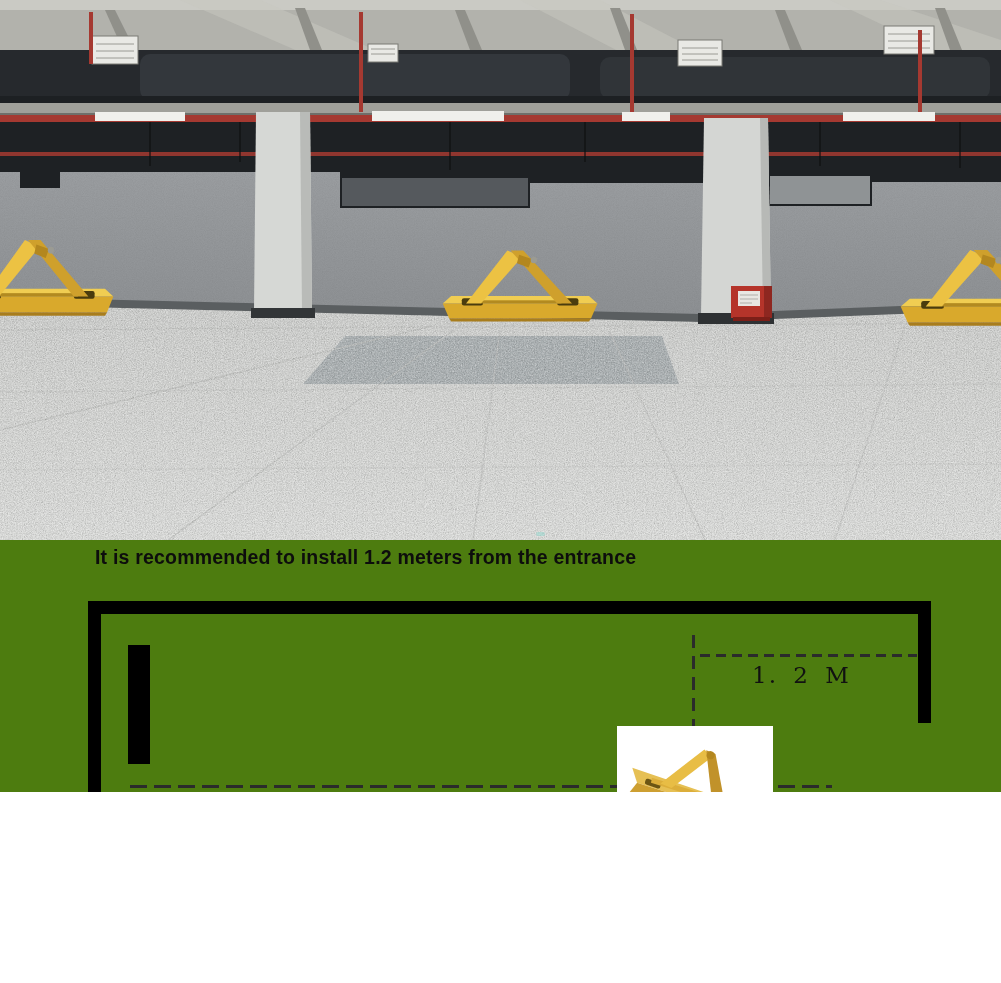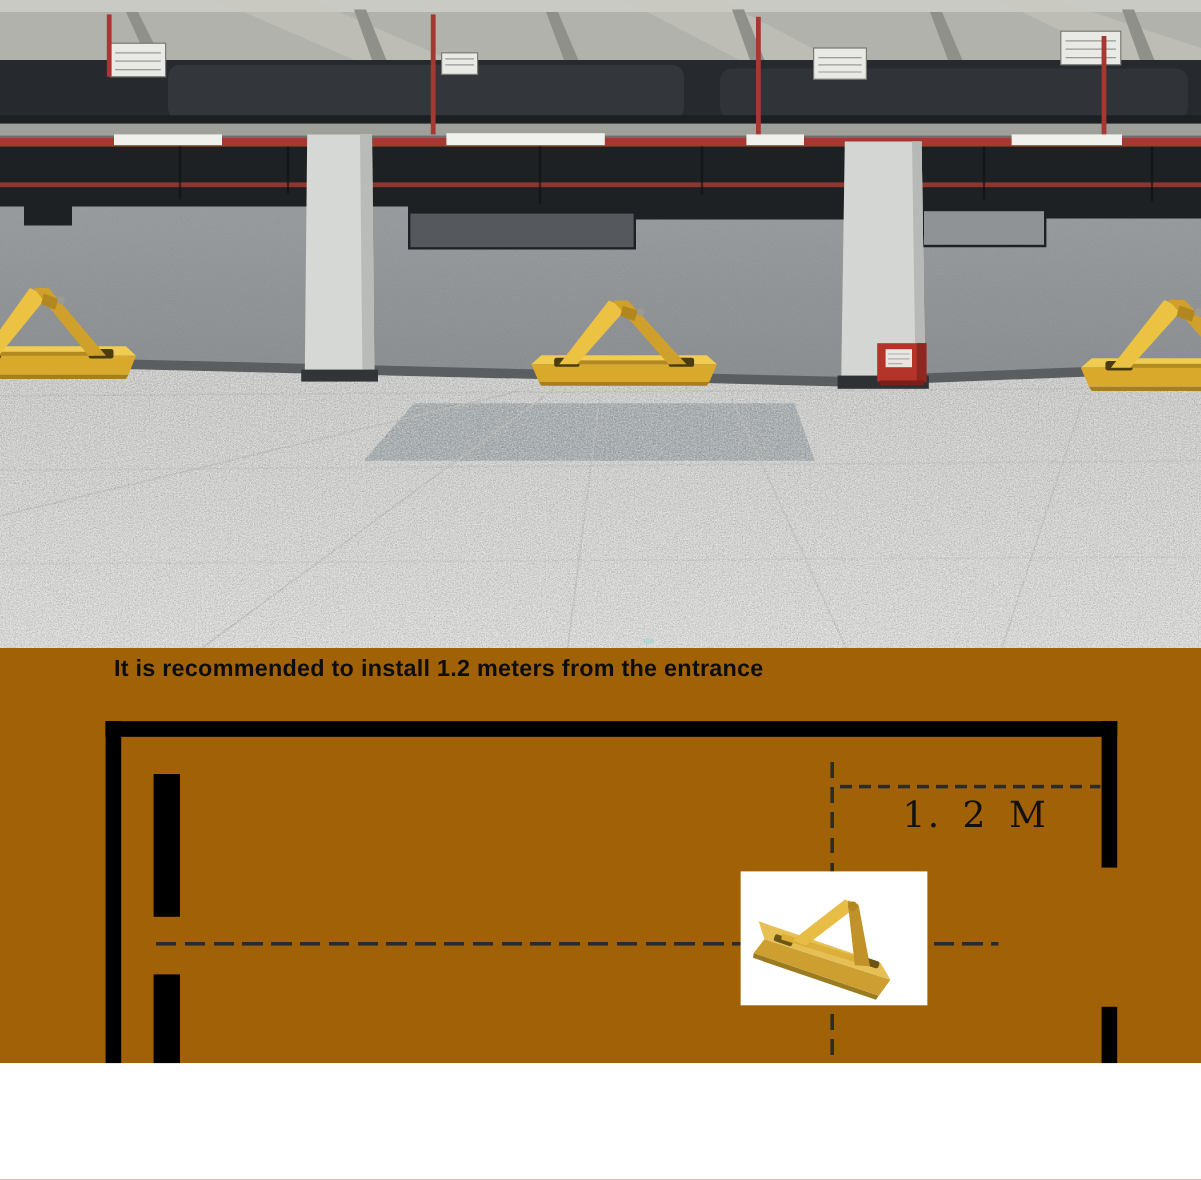--- a/index.html
+++ b/index.html
@@ -1,16 +1,16 @@
 <!DOCTYPE html>
 <html><head>
 <meta charset="utf-8">
 <style>
   html,body{margin:0;padding:0;background:#fff;}
-  .page{position:relative;width:1001px;height:886px;background:#a16207;overflow:hidden;
+  .page{position:relative;width:1001px;height:792px;background:#4d7c0f;overflow:hidden;
         font-family:"Liberation Sans",sans-serif;}
   
   .photo-wrap{position:absolute;left:0;top:0;width:1001px;height:540px;}
   
   .caption{position:absolute;left:95px;top:546px;width:860px;
            font-size:19.5px;font-weight:bold;color:#0d0d0d;letter-spacing:.2px;}
   .stray-dot{position:absolute;left:536px;top:532px;width:9px;height:4px;
              background:#8fd8cd;opacity:.5;border-radius:2px;}
   
   .wall{position:absolute;background:#000;}
@@ -21,21 +21,21 @@
   .wall-right-bottom{left:918px;top:839px;width:13px;height:140px;}
   .pillar-top{left:128px;top:645px;width:22px;height:119px;}
   .pillar-bottom{left:128px;top:812px;width:22px;height:126px;}
   .dash-center{position:absolute;left:130px;top:785px;width:702px;height:3px;
     background:repeating-linear-gradient(90deg,#2b2b2b 0 17px,transparent 17px 24px);}
   .dash-vert{position:absolute;left:692px;top:635px;width:3px;height:302px;
     background:repeating-linear-gradient(180deg,#2b2b2b 0 13px,transparent 13px 21px);}
   .dash-measure{position:absolute;left:700px;top:654px;width:217px;height:3px;
     background:repeating-linear-gradient(90deg,#2b2b2b 0 10px,transparent 10px 16px);}
   .distance-label{position:absolute;left:752px;top:662px;
-    font-family:"DejaVu Serif",serif;font-size:30px;color:#111;
+    font-family:"DejaVu Serif",serif;font-size:23px;color:#111;
     letter-spacing:2px;word-spacing:6px;white-space:pre;}
   .product-img{position:absolute;left:617px;top:726px;width:156px;height:112px;}
 </style>
 </head>
 <body>
 
 <div class="page">
 
   <div class="photo-wrap">
     <svg width="1001" height="540" viewBox="0 0 1001 540">

